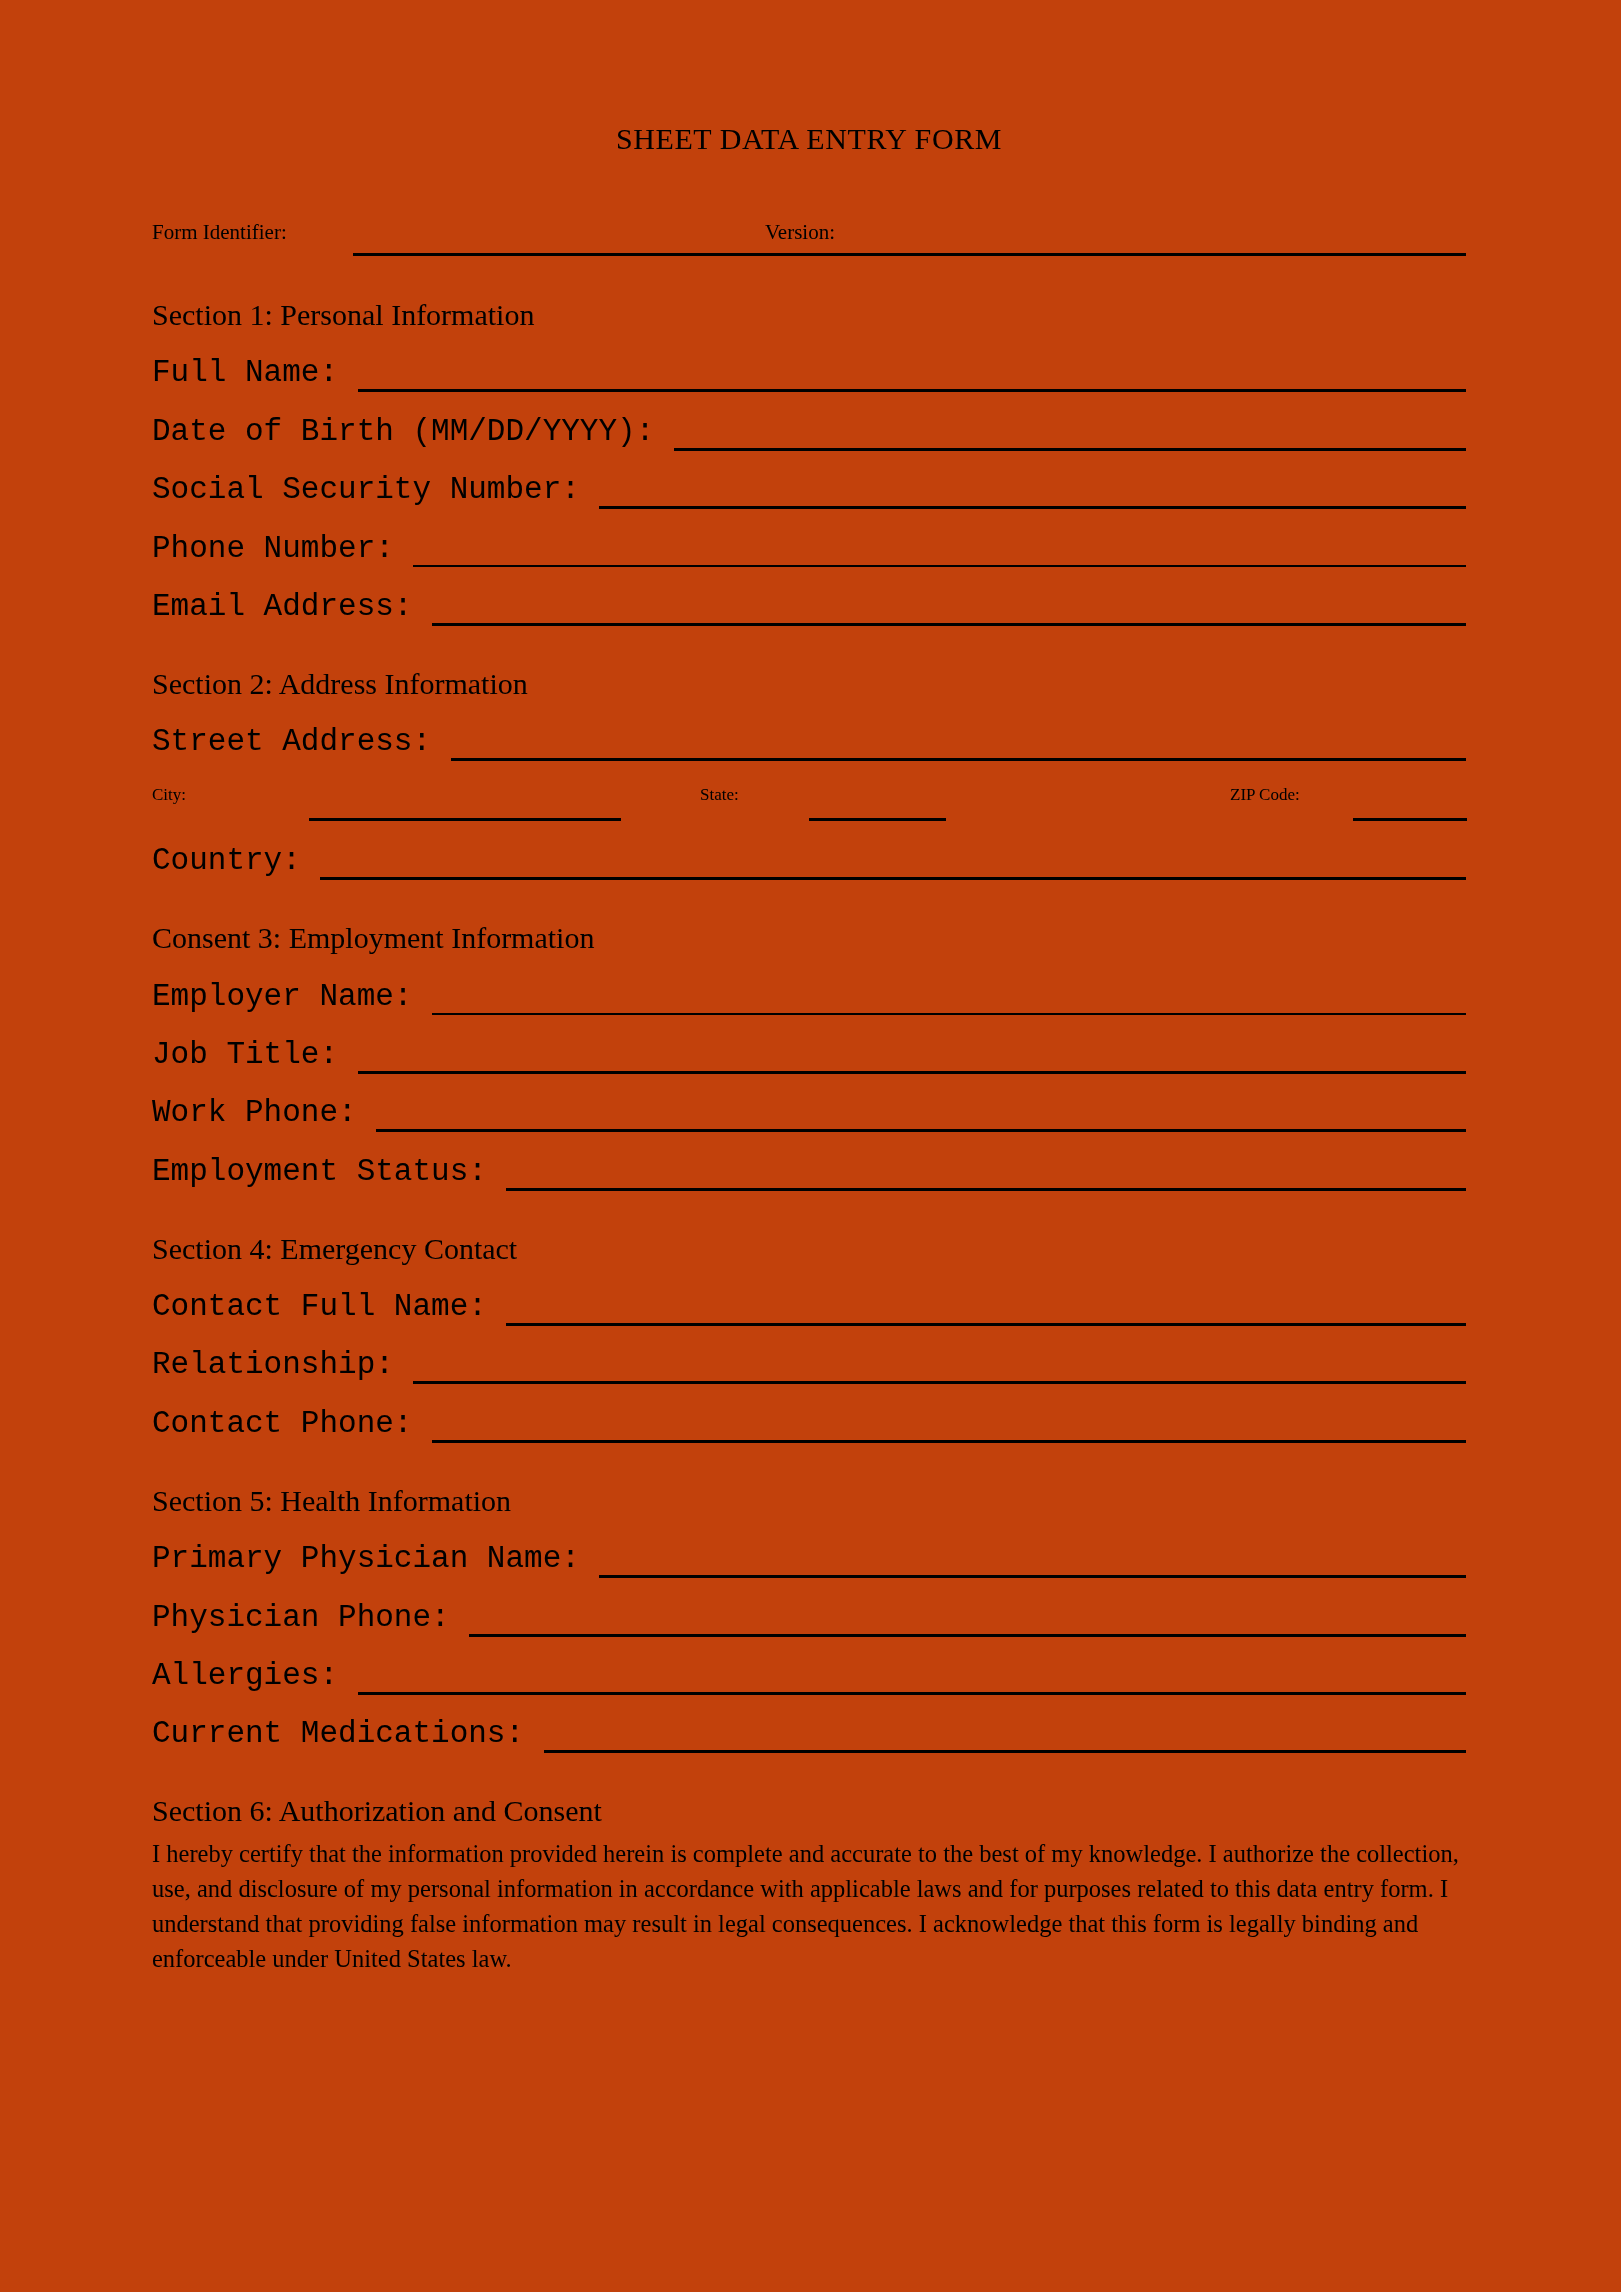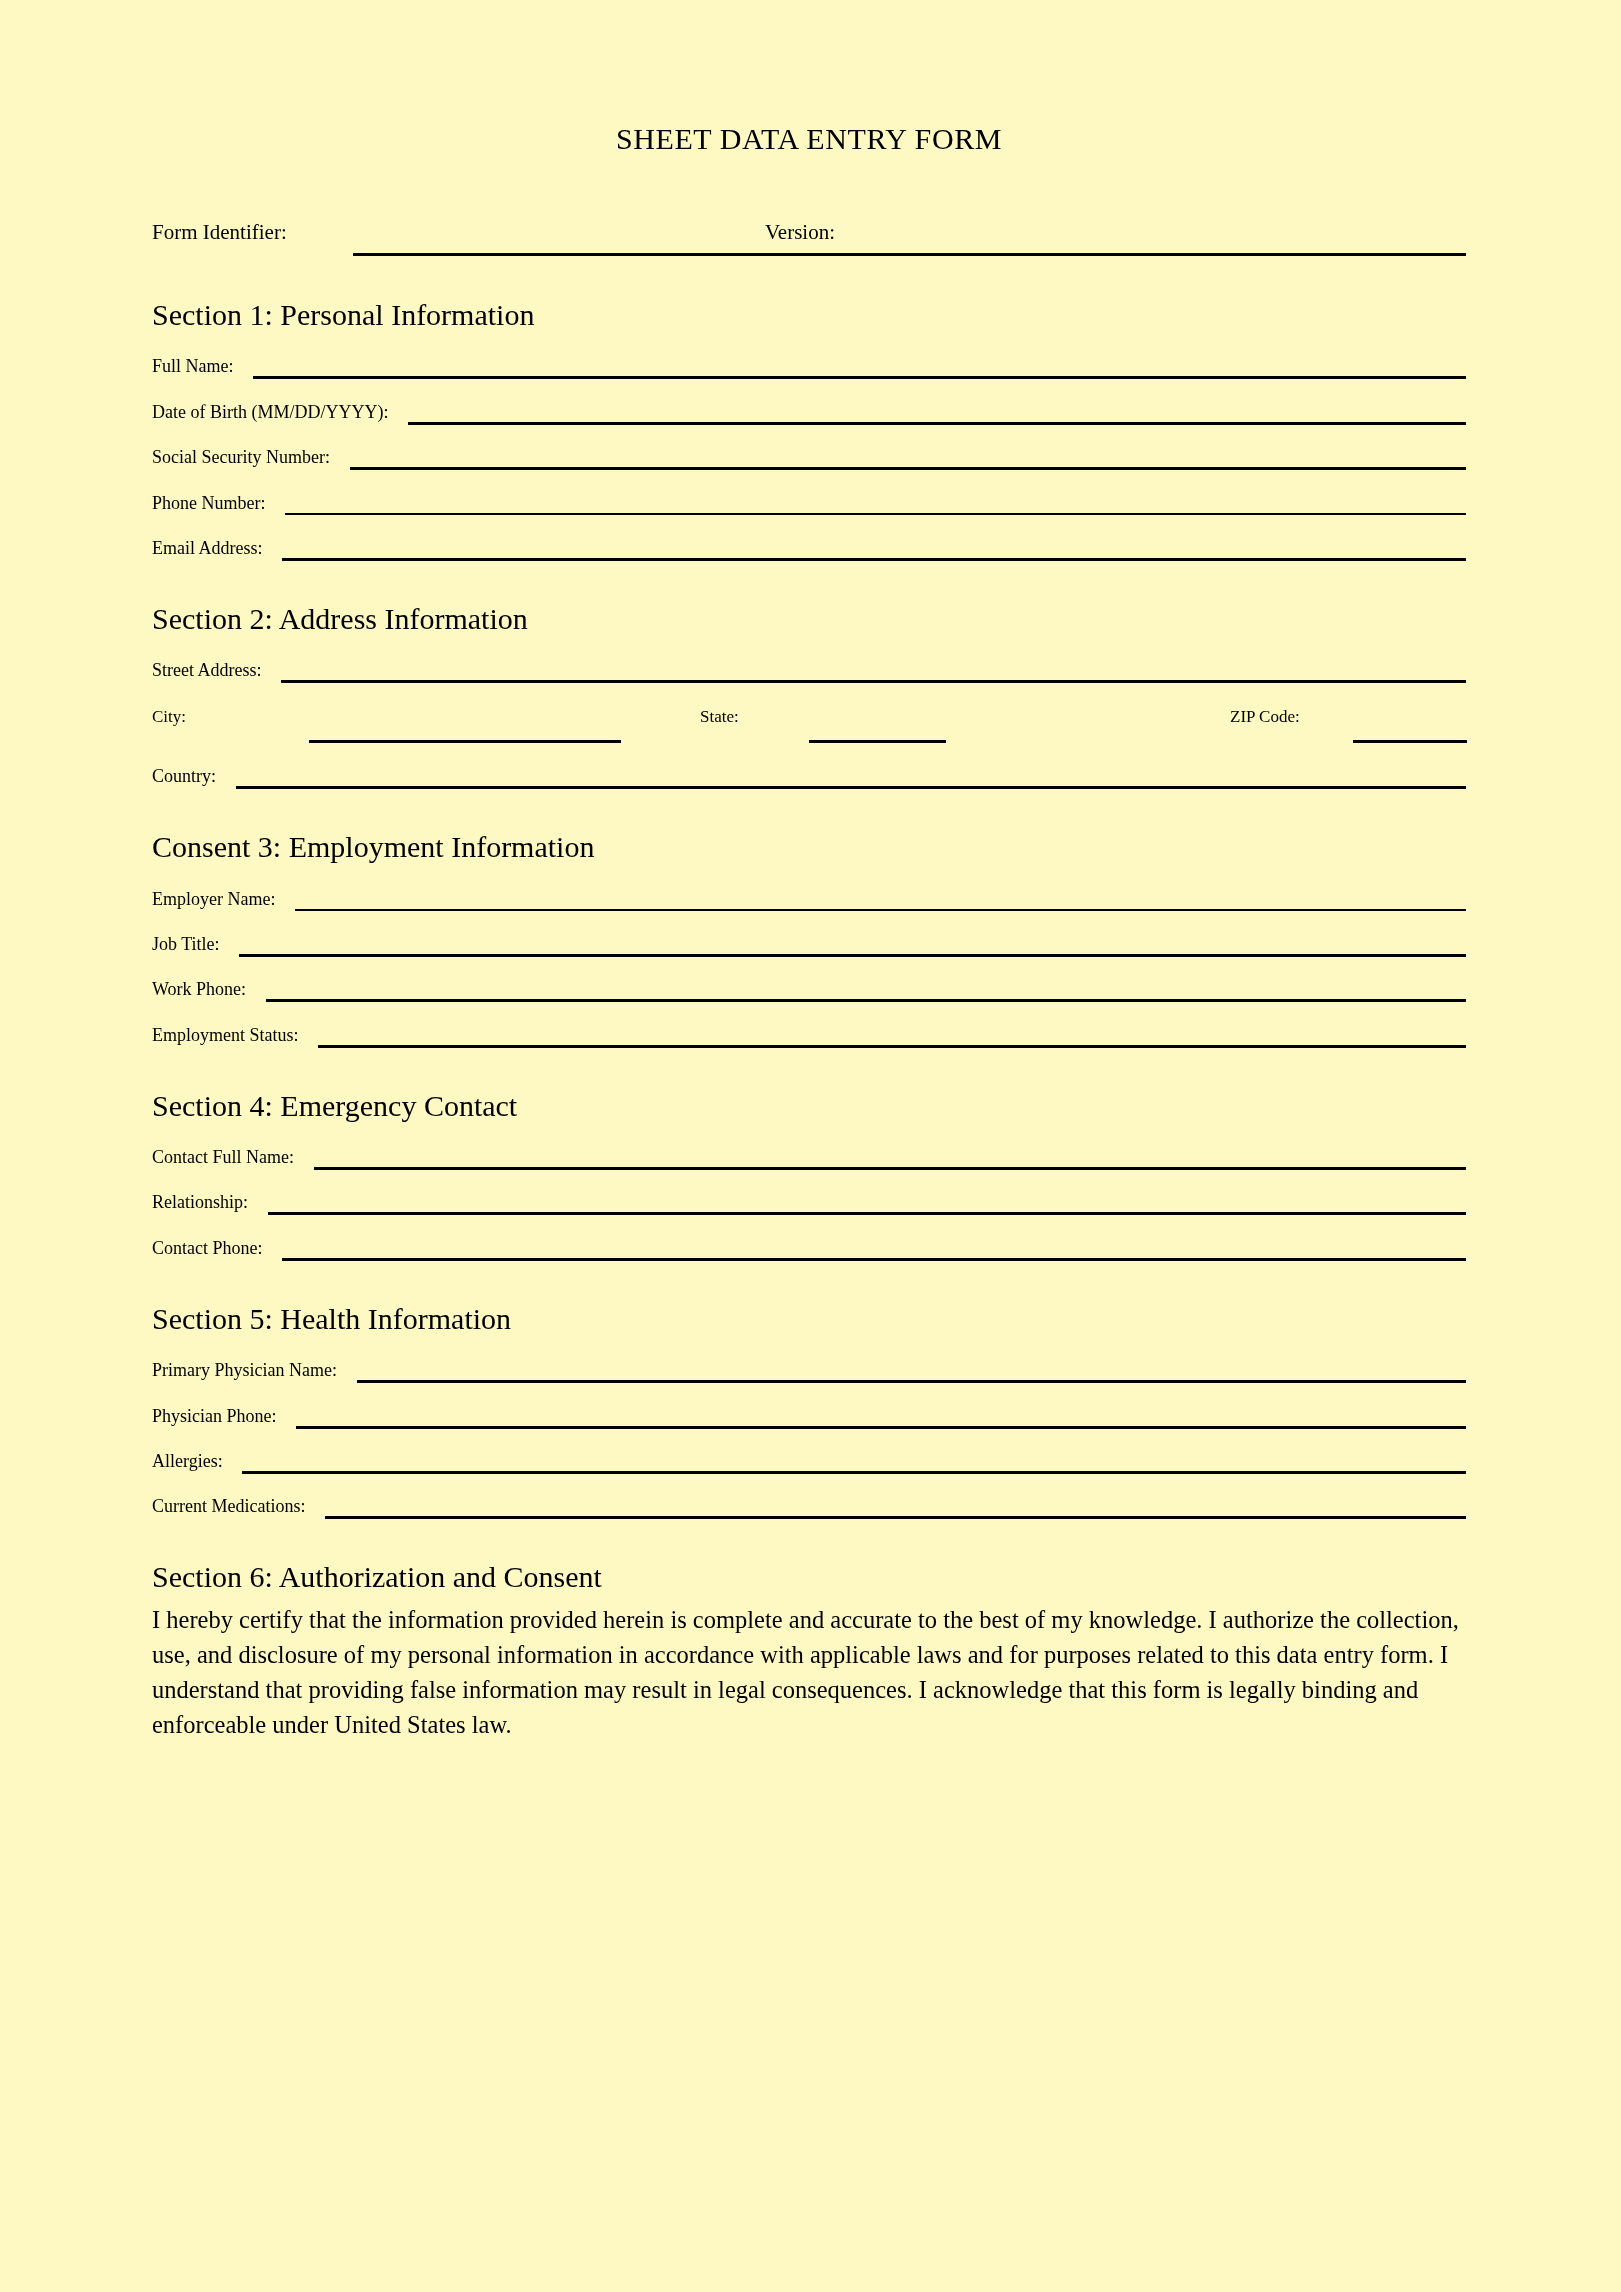--- a/index.html
+++ b/index.html
@@ -10,21 +10,21 @@
   }
   body {
     font-family: "Liberation Serif", "DejaVu Serif", serif;
     color: #000000;
   }
   .page {
     position: relative;
     width: 1621px;
     height: 2293px;
     margin: 0 auto;
-    background: #fef9c3;
+    background: #c2410c;
     box-sizing: border-box;
     overflow: hidden;
   }
   .sheet {
     position: absolute;
     left: 152px;
     top: 0;
     width: 1314px; 
   }
 
@@ -36,22 +36,23 @@
     margin-top: 121px;
     line-height: 1.2;
     white-space: pre;
   }
 
   
   .field-row {
     display: flex;
     align-items: center;
     width: 100%;
-    font-size: 18px;
+    font-size: 31px;
     line-height: 1.0;
+    font-family: Liberation Mono, monospace;
   }
   .field-label {
     white-space: nowrap;
     flex: 0 0 auto;
   }
   .rule {
     flex: 1 1 auto;
     position: relative;
     height: 1em;
     margin-left: 19.6px;

